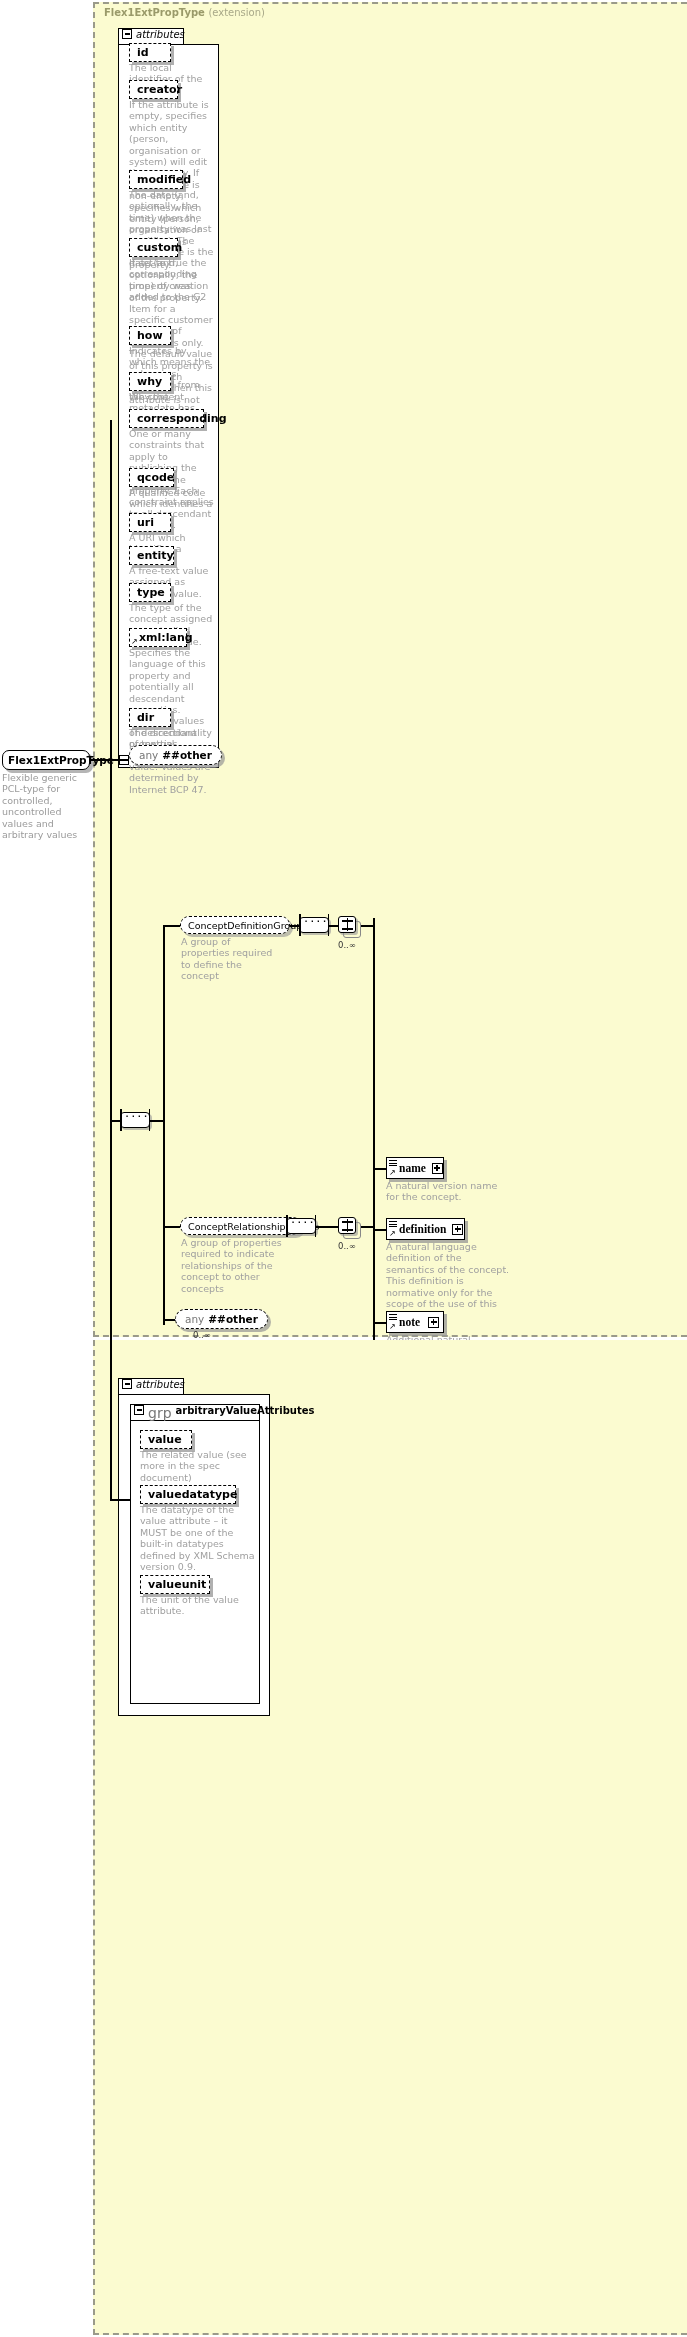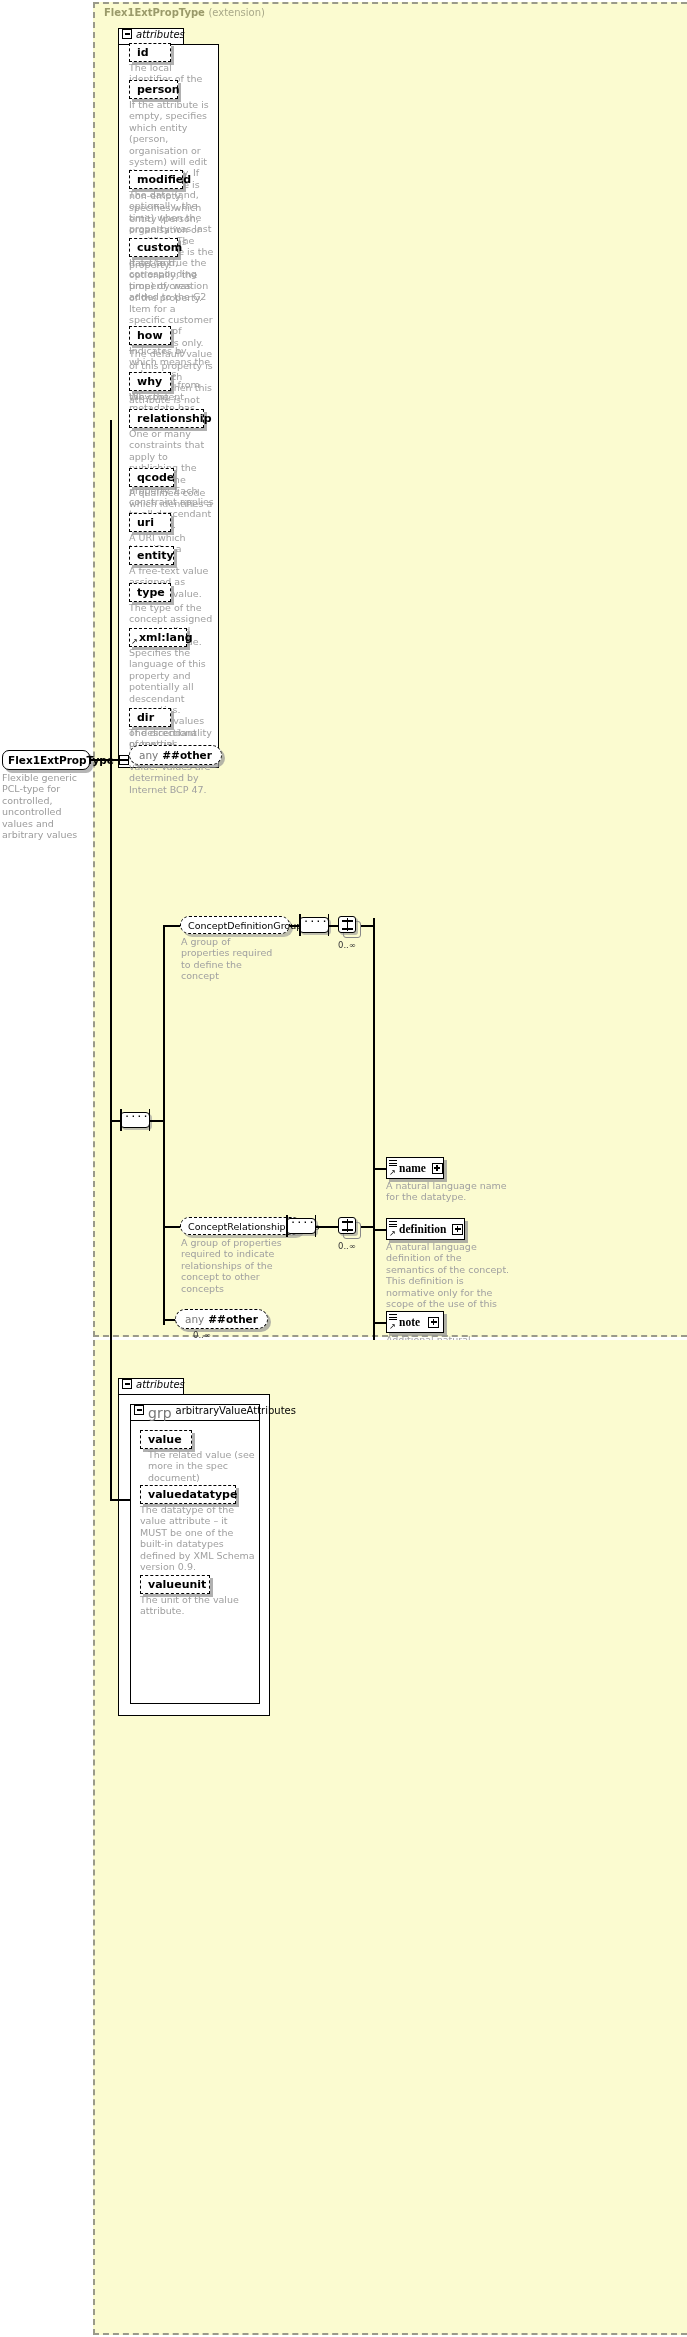--- a/index.html
+++ b/index.html
@@ -55,21 +55,21 @@
     gap: 4px;
     white-space: nowrap;
   }
   .box-tab-label {
     font-size: 10px;
     font-style: italic;
     color: #000;
   }
   .box-tab-label.grp-name {
     font-style: normal;
-    font-weight: normal;
+    font-weight: bold;
   }
   .grp-kw {
     font-size: 14px;
     color: #777;
     font-style: normal;
   }
   .minus-box {
     width: 10px; height: 10px;
     border: 1.5px solid #000;
     background: #fff;
@@ -297,21 +297,21 @@
     <span class="box-tab-label">attributes</span>
   </div>
   <div class="box-container" style="left:118px; top:44px; width:101px; height:724px;"></div>
 
   <div class="attr-chip" style="left:129px; top:43px; width:42px;">
     <span>id</span>
   </div>
   <div class="annot" style="left:129px; top:62px; width:85px;">The local identifier of the property.</div>
 
   <div class="attr-chip" style="left:129px; top:80px; width:49px;">
-    <span>person</span>
+    <span>creator</span>
   </div>
   <div class="annot" style="left:129px; top:99px; width:85px;">If the attribute is empty, specifies which entity (person, organisation or system) will edit the property. If the attribute is non-empty, specifies which entity (person, organisation or system) has edited the property.</div>
 
   <div class="attr-chip" style="left:129px; top:170px; width:54px;">
     <span>modified</span>
   </div>
   <div class="annot" style="left:129px; top:189px; width:85px;">The date (and, optionally, the time) when the property was last modified. The initial value is the date (and, optionally, the time) of creation of the property.</div>
 
   <div class="attr-chip" style="left:129px; top:238px; width:49px;">
     <span>custom</span>
@@ -322,21 +322,21 @@
     <span>how</span>
   </div>
   <div class="annot" style="left:129px; top:345px; width:85px;">Indicates by which means the value was extracted from the content.</div>
 
   <div class="attr-chip" style="left:129px; top:372px; width:42px;">
     <span>why</span>
   </div>
   <div class="annot" style="left:129px; top:391px; width:85px;">Why the metadata has been included.</div>
 
   <div class="attr-chip" style="left:129px; top:409px; width:75px;">
-    <span>relationship</span>
+    <span>corresponding</span>
   </div>
   <div class="annot" style="left:129px; top:428px; width:85px;">One or many constraints that apply to publishing the value of the property. Each constraint applies to all descendant elements.</div>
 
   <div class="attr-chip" style="left:129px; top:468px; width:45px;">
     <span>qcode</span>
   </div>
   <div class="annot" style="left:129px; top:487px; width:85px;">A qualified code which identifies a concept.</div>
 
   <div class="attr-chip" style="left:129px; top:513px; width:42px;">
     <span>uri</span>
@@ -419,21 +419,21 @@
   <div class="el-box" style="left:386px; top:1157px; width:58px;">
     <span class="lines-icon">
         <i></i>
         <i></i>
         <i></i>
       </span>
     <span class="corner-arrow">↗</span>
     <span class="el-label">name</span>
     <span class="plus-box"></span>
   </div>
-  <div class="annot" style="left:386px; top:1180px; width:124px;">A natural language name for the datatype.</div>
+  <div class="annot" style="left:386px; top:1180px; width:124px;">A natural version name for the concept.</div>
 
   <div class="ln-h" style="left:373px; top:1229px; width:14px;"></div>
   <div class="el-box" style="left:386px; top:1218px; width:79px;">
     <span class="lines-icon">
         <i></i>
         <i></i>
         <i></i>
       </span>
     <span class="corner-arrow">↗</span>
     <span class="el-label">definition</span>
@@ -591,21 +591,21 @@
   <div class="box-container" style="left:130px; top:1404px; width:130px; height:300px;"></div>
   <div class="box-tab" style="left:130px; top:1404px; width:130px; border-bottom:1.5px solid #000;">
     <span class="minus-box"></span>
     <span class="grp-kw">grp</span>
     <span class="box-tab-label grp-name">arbitraryValueAttributes</span>
   </div>
 
   <div class="attr-chip" style="left:140px; top:1430px; width:52px;">
     <span>value</span>
   </div>
-  <div class="annot" style="left:148px; top:1449px; width:116px;">The related value (see more in the spec document)</div>
+  <div class="annot" style="left:140px; top:1449px; width:116px;">The related value (see more in the spec document)</div>
 
   <div class="attr-chip" style="left:140px; top:1485px; width:96px;">
     <span>valuedatatype</span>
   </div>
   <div class="annot" style="left:140px; top:1504px; width:116px;">The datatype of the value attribute – it MUST be one of the built-in datatypes defined by XML Schema version 0.9.</div>
 
   <div class="attr-chip" style="left:140px; top:1575px; width:70px;">
     <span>valueunit</span>
   </div>
   <div class="annot" style="left:140px; top:1594px; width:116px;">The unit of the value attribute.</div>

